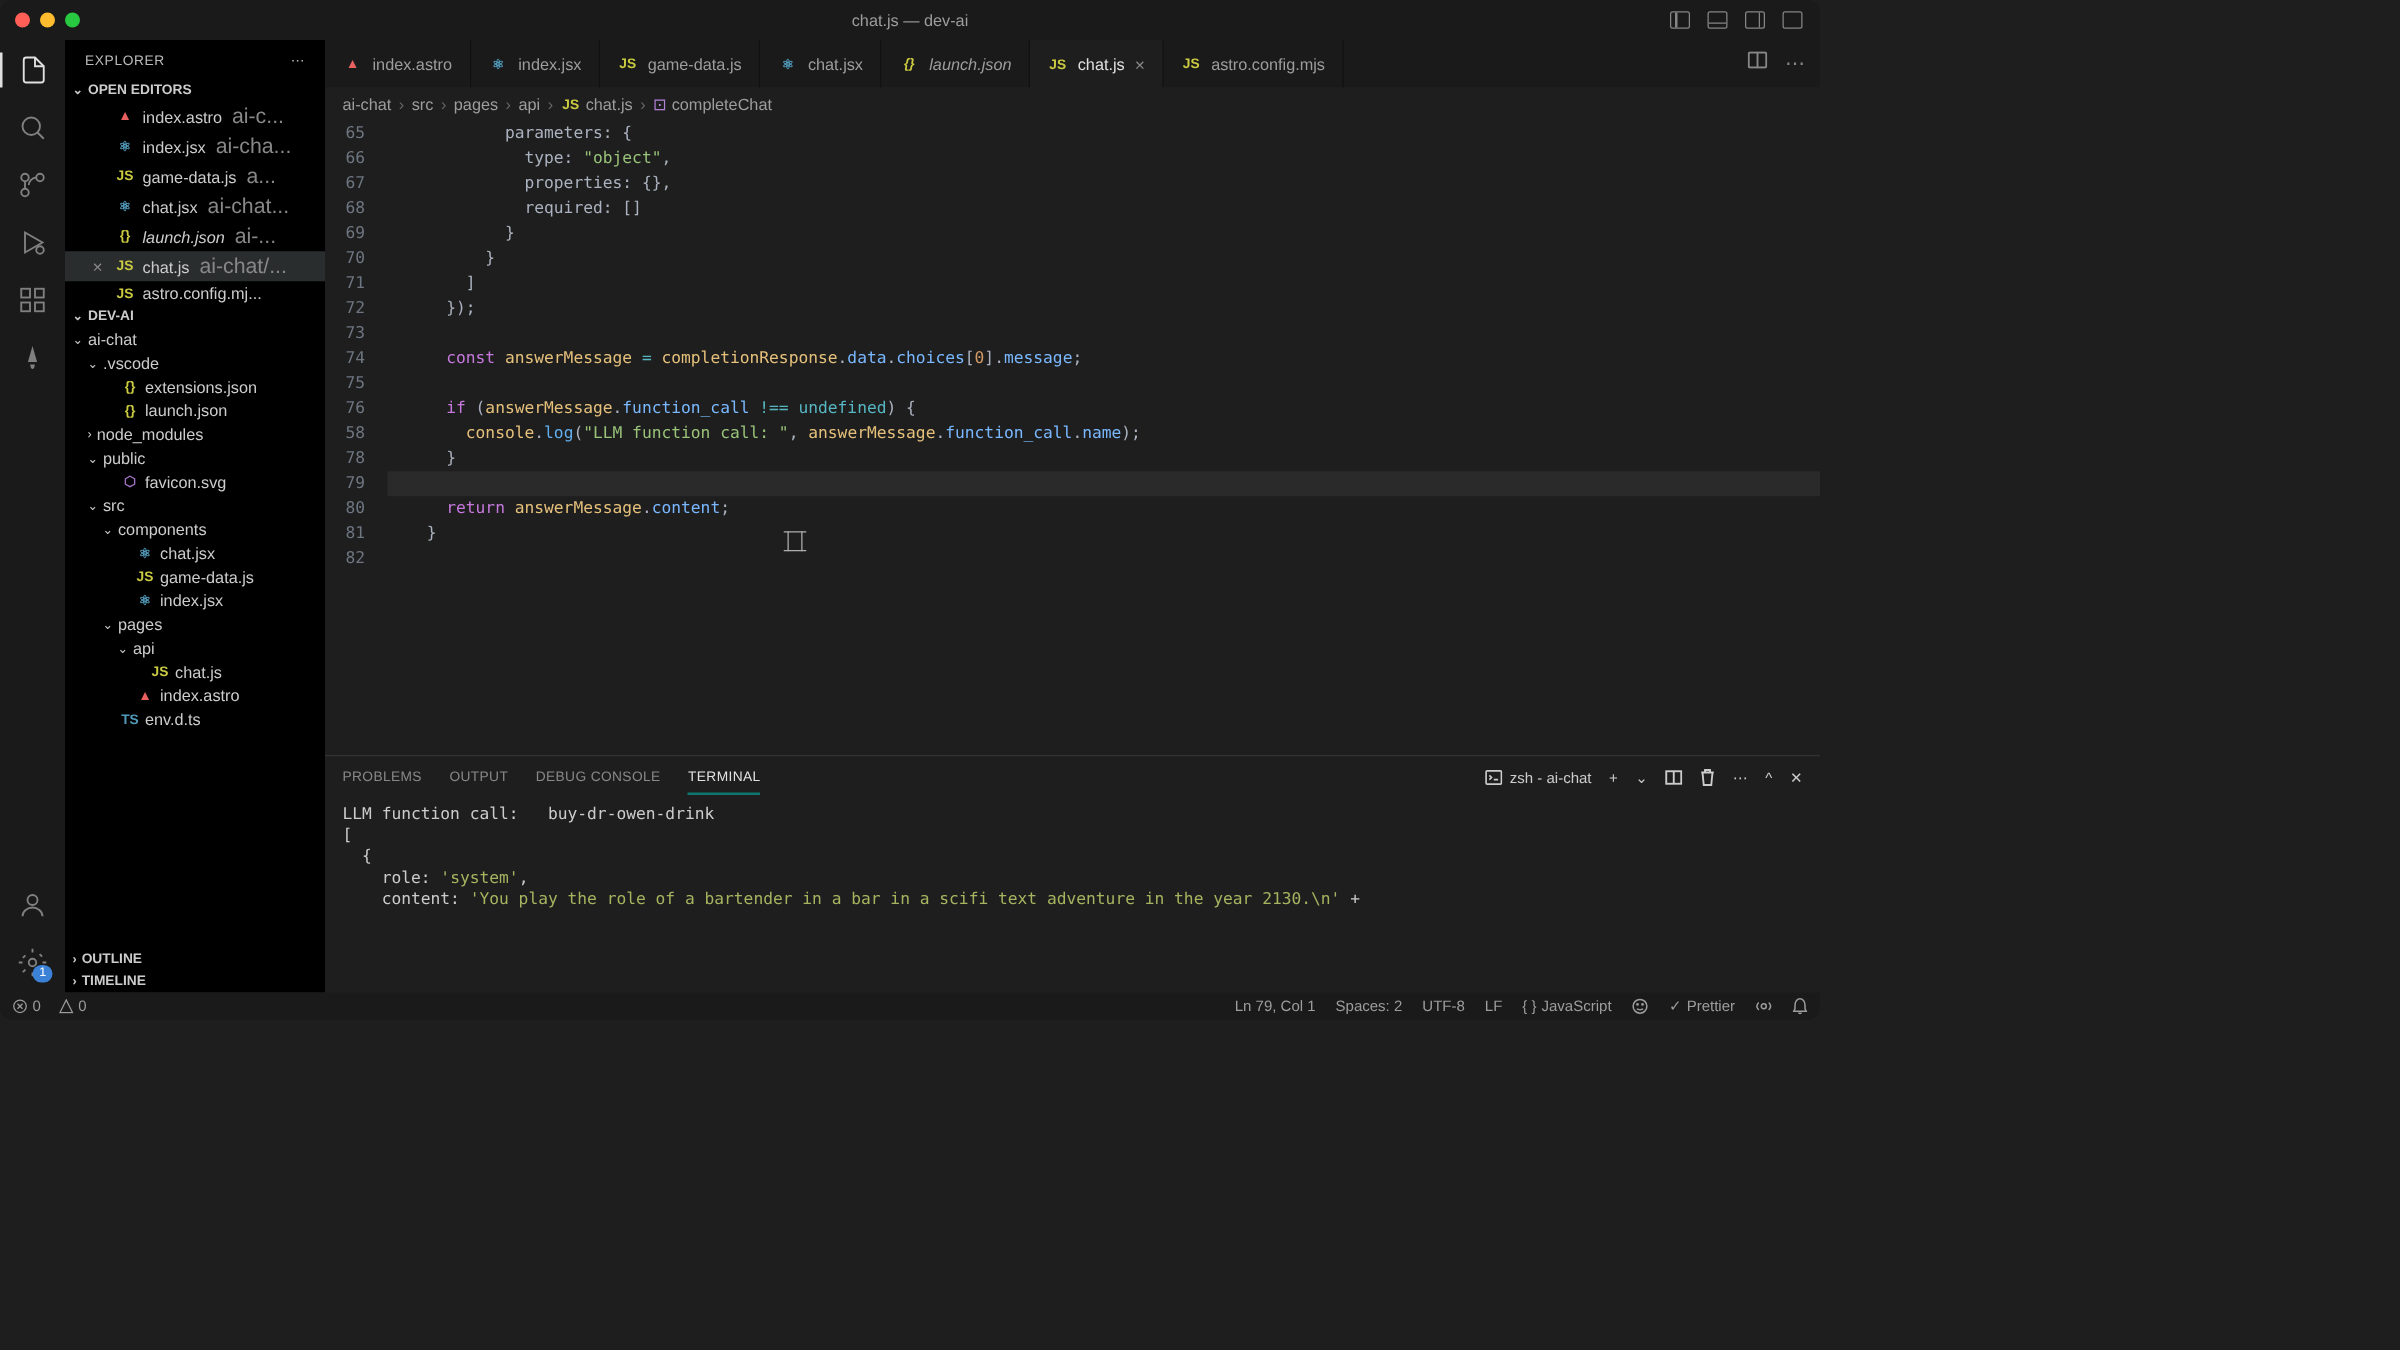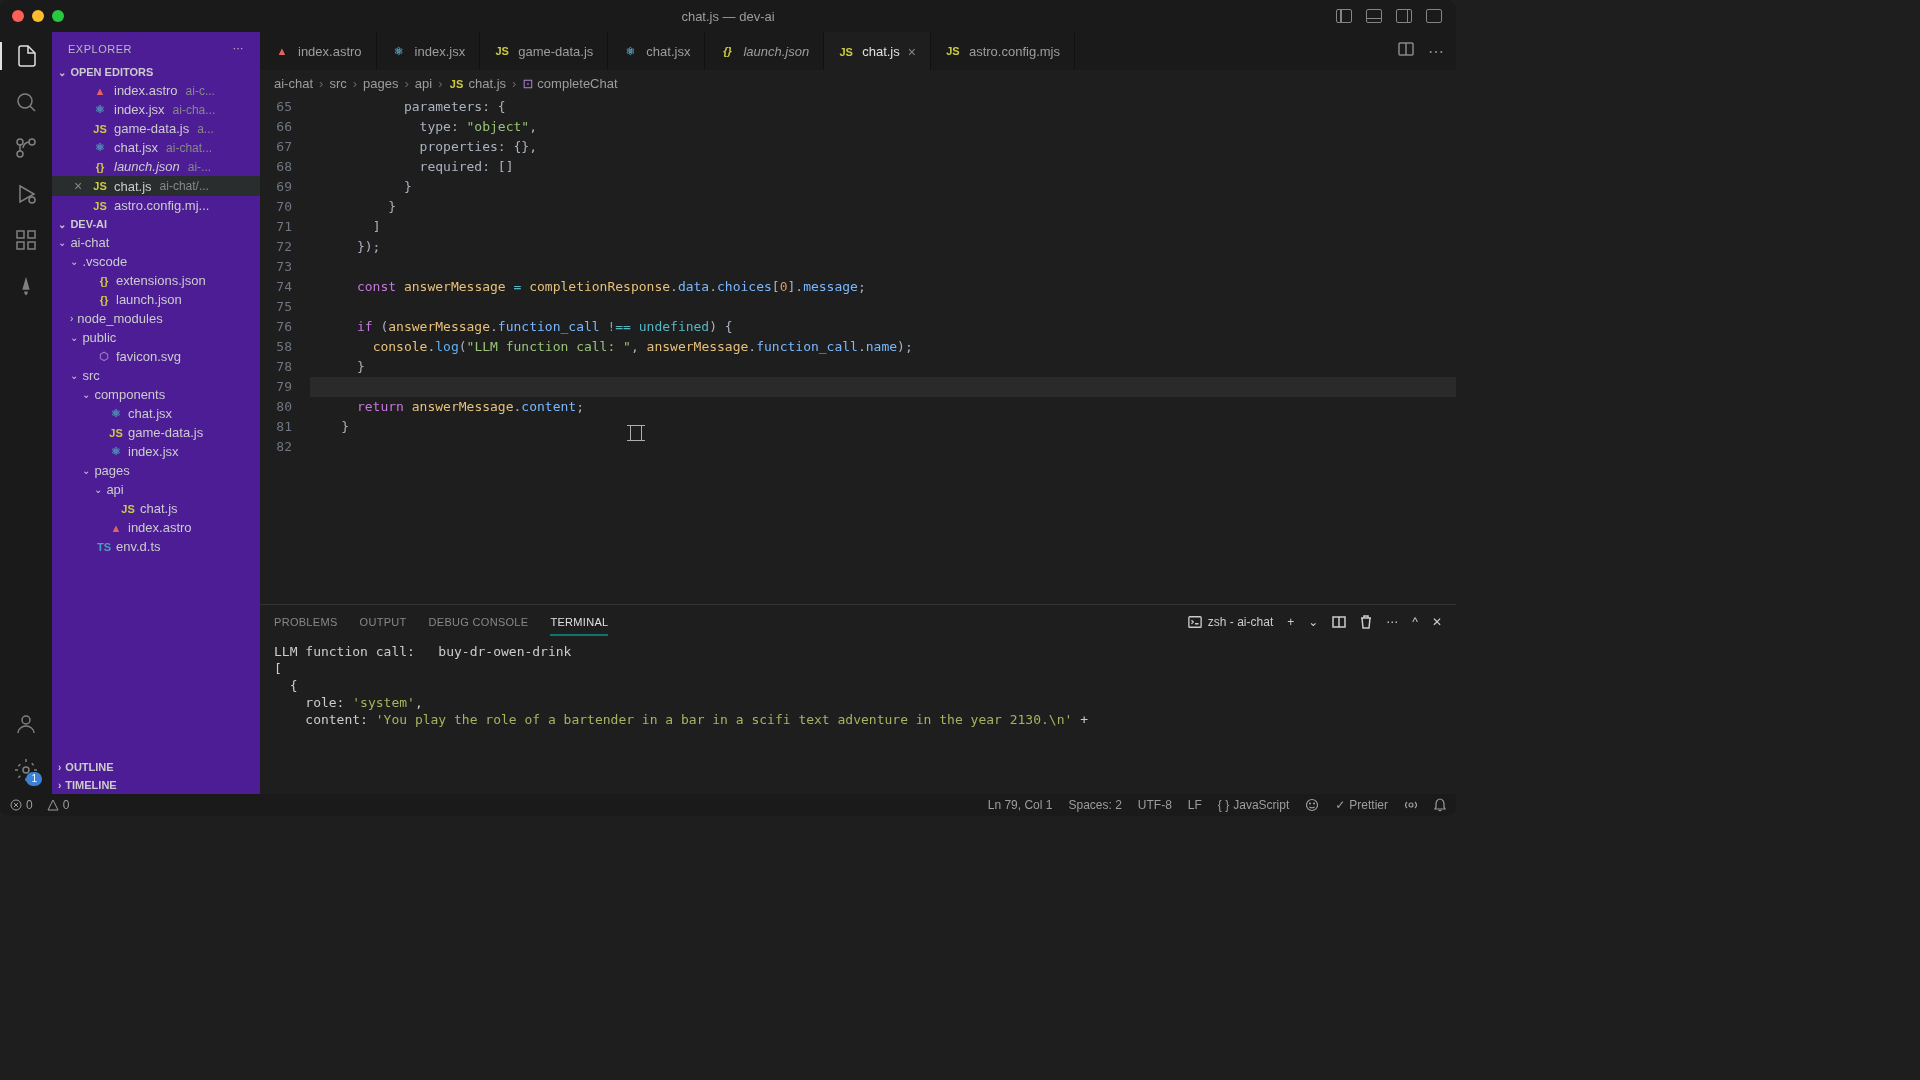--- a/index.html
+++ b/index.html
@@ -77,21 +77,21 @@
   width: 28px; height: 28px;
   display: flex; align-items: center; justify-content: center;
   color: #808080;
   cursor: pointer;
 }
 .activity-icon.active { color: #e0e0e0; border-left: 2px solid #e0e0e0; width: 52px; box-sizing: border-box; }
 .activity-bottom { margin-top: auto; margin-bottom: 10px; display: flex; flex-direction: column; gap: 18px; align-items: center; }
 
 .sidebar {
   width: 208px;
-  background: #4c1d95;
+  background: #000000;
   display: flex;
   flex-direction: column;
   font-size: 13px;
 }
 .sidebar-header {
   padding: 10px 16px 8px;
   font-size: 11px;
   letter-spacing: 0.5px;
   color: #bbbbbb;
   display: flex;
@@ -114,21 +114,21 @@
   display: flex;
   align-items: center;
   gap: 6px;
   cursor: pointer;
   color: #cccccc;
   font-size: 13px;
   white-space: nowrap;
   overflow: hidden;
 }
 .file-item.selected { background: #2a2d2e; }
-.file-item .path-suffix { color: #888; font-size: 12px; margin-left: 2px; overflow: hidden; text-overflow: ellipsis; }
+.file-item .path-suffix { color: #888; font-size: 17px; margin-left: 2px; overflow: hidden; text-overflow: ellipsis; }
 .file-icon { width: 16px; text-align: center; font-size: 11px; font-weight: 600; }
 .fi-js { color: #cbcb41; }
 .fi-jsx { color: #519aba; }
 .fi-astro { color: #e86060; }
 .fi-json { color: #cbcb41; }
 .fi-svg { color: #a074c4; }
 .fi-ts { color: #519aba; }
 .tree-item {
   padding: 2px 6px;
   display: flex;

